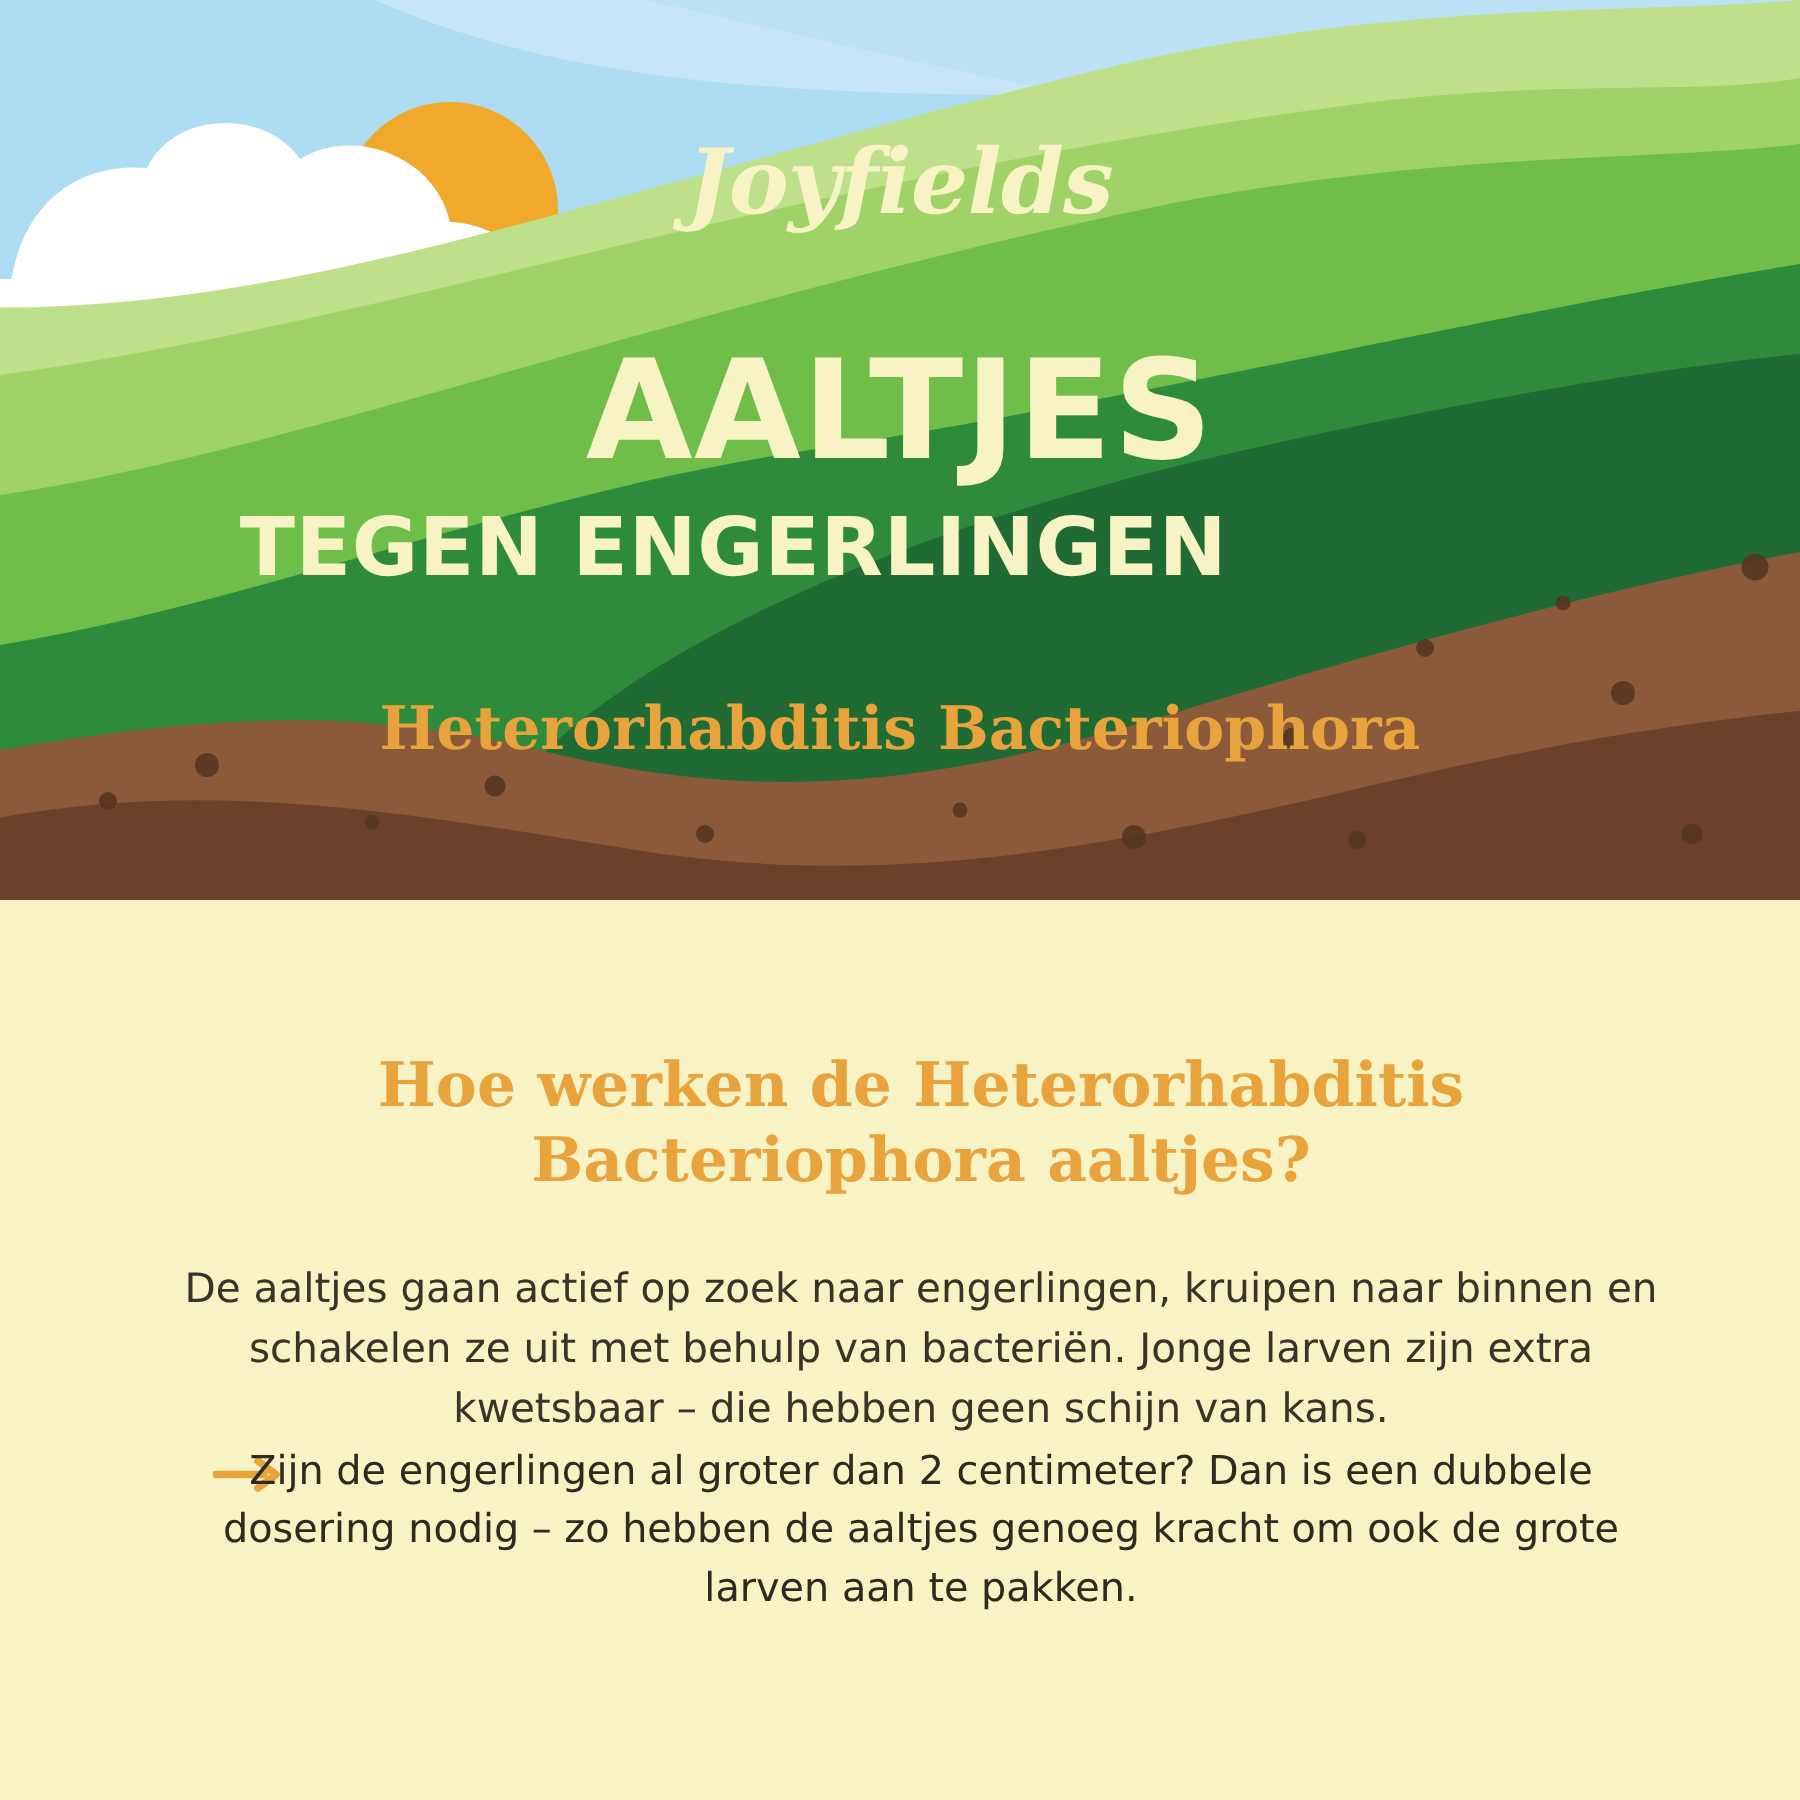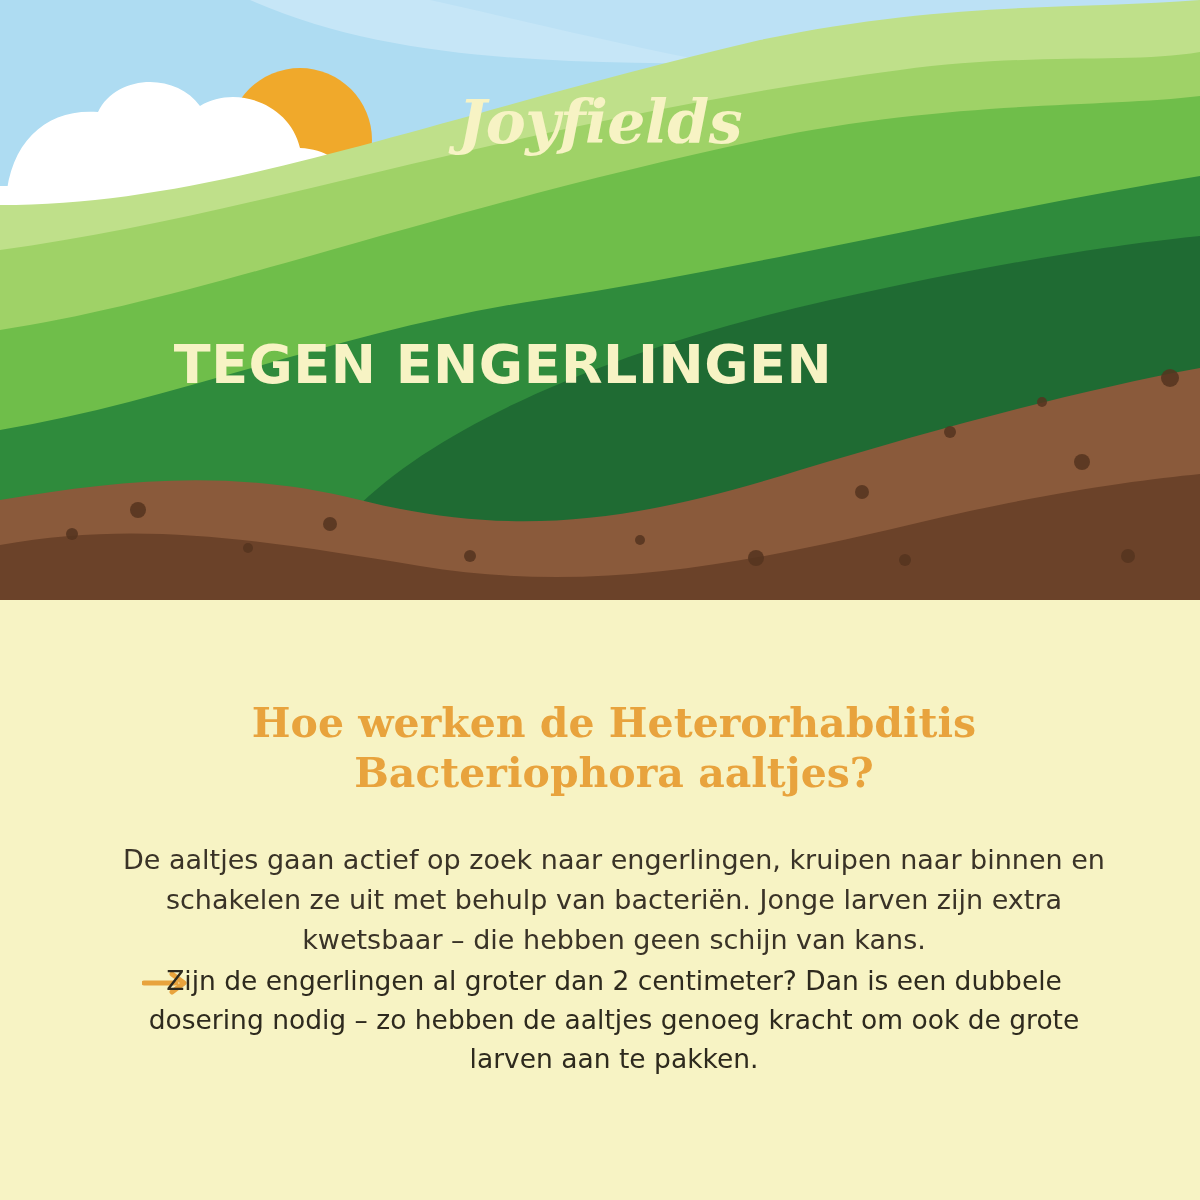--- a/index.html
+++ b/index.html
@@ -76,21 +76,20 @@
     position: absolute;
     top: 338px;
     left: 0;
     width: 978px;
     font-family: "DejaVu Sans", "Liberation Sans", sans-serif;
     font-weight: bold;
     font-size: 54px;
     letter-spacing: 0.5px;
     color: #F7F3C4;
     line-height: 1;
-    padding-left: 14px;
   }
 
   .title-latin {
     position: absolute;
     top: 466px;
     left: 0;
     width: 1200px;
     font-family: "DejaVu Serif", "Liberation Serif", serif;
     font-weight: bold;
     font-size: 40px;
@@ -203,21 +202,23 @@
         <circle cx="138" cy="510" r="8"></circle>
         <circle cx="72" cy="534" r="6"></circle>
         <circle cx="1042" cy="402" r="5"></circle>
         <circle cx="905" cy="560" r="6"></circle>
         <circle cx="1128" cy="556" r="7"></circle>
       </g>
     </svg>
 
     <div class="hero-text">
       <div class="brand">Joyfields</div>
+      <div class="title-main">AALTJES</div>
       <div class="title-sub">TEGEN ENGERLINGEN</div>
+      <div class="title-latin">Heterorhabditis Bacteriophora</div>
     </div>
   </div>
 
   <div class="content">
     <div class="section-heading">Hoe werken de Heterorhabditis Bacteriophora aaltjes?</div>
     <div class="paragraph">De aaltjes gaan actief op zoek naar engerlingen, kruipen naar binnen en schakelen ze uit met behulp van bacteriën. Jonge larven zijn extra kwetsbaar – die hebben geen schijn van kans.</div>
 
     <span class="callout-arrow">
       <svg viewBox="0 0 46 26" width="46" height="26" aria-hidden="true">
         <path d="M2 13 H34" stroke="#E8A33D" stroke-width="5" stroke-linecap="round" fill="none"></path>

